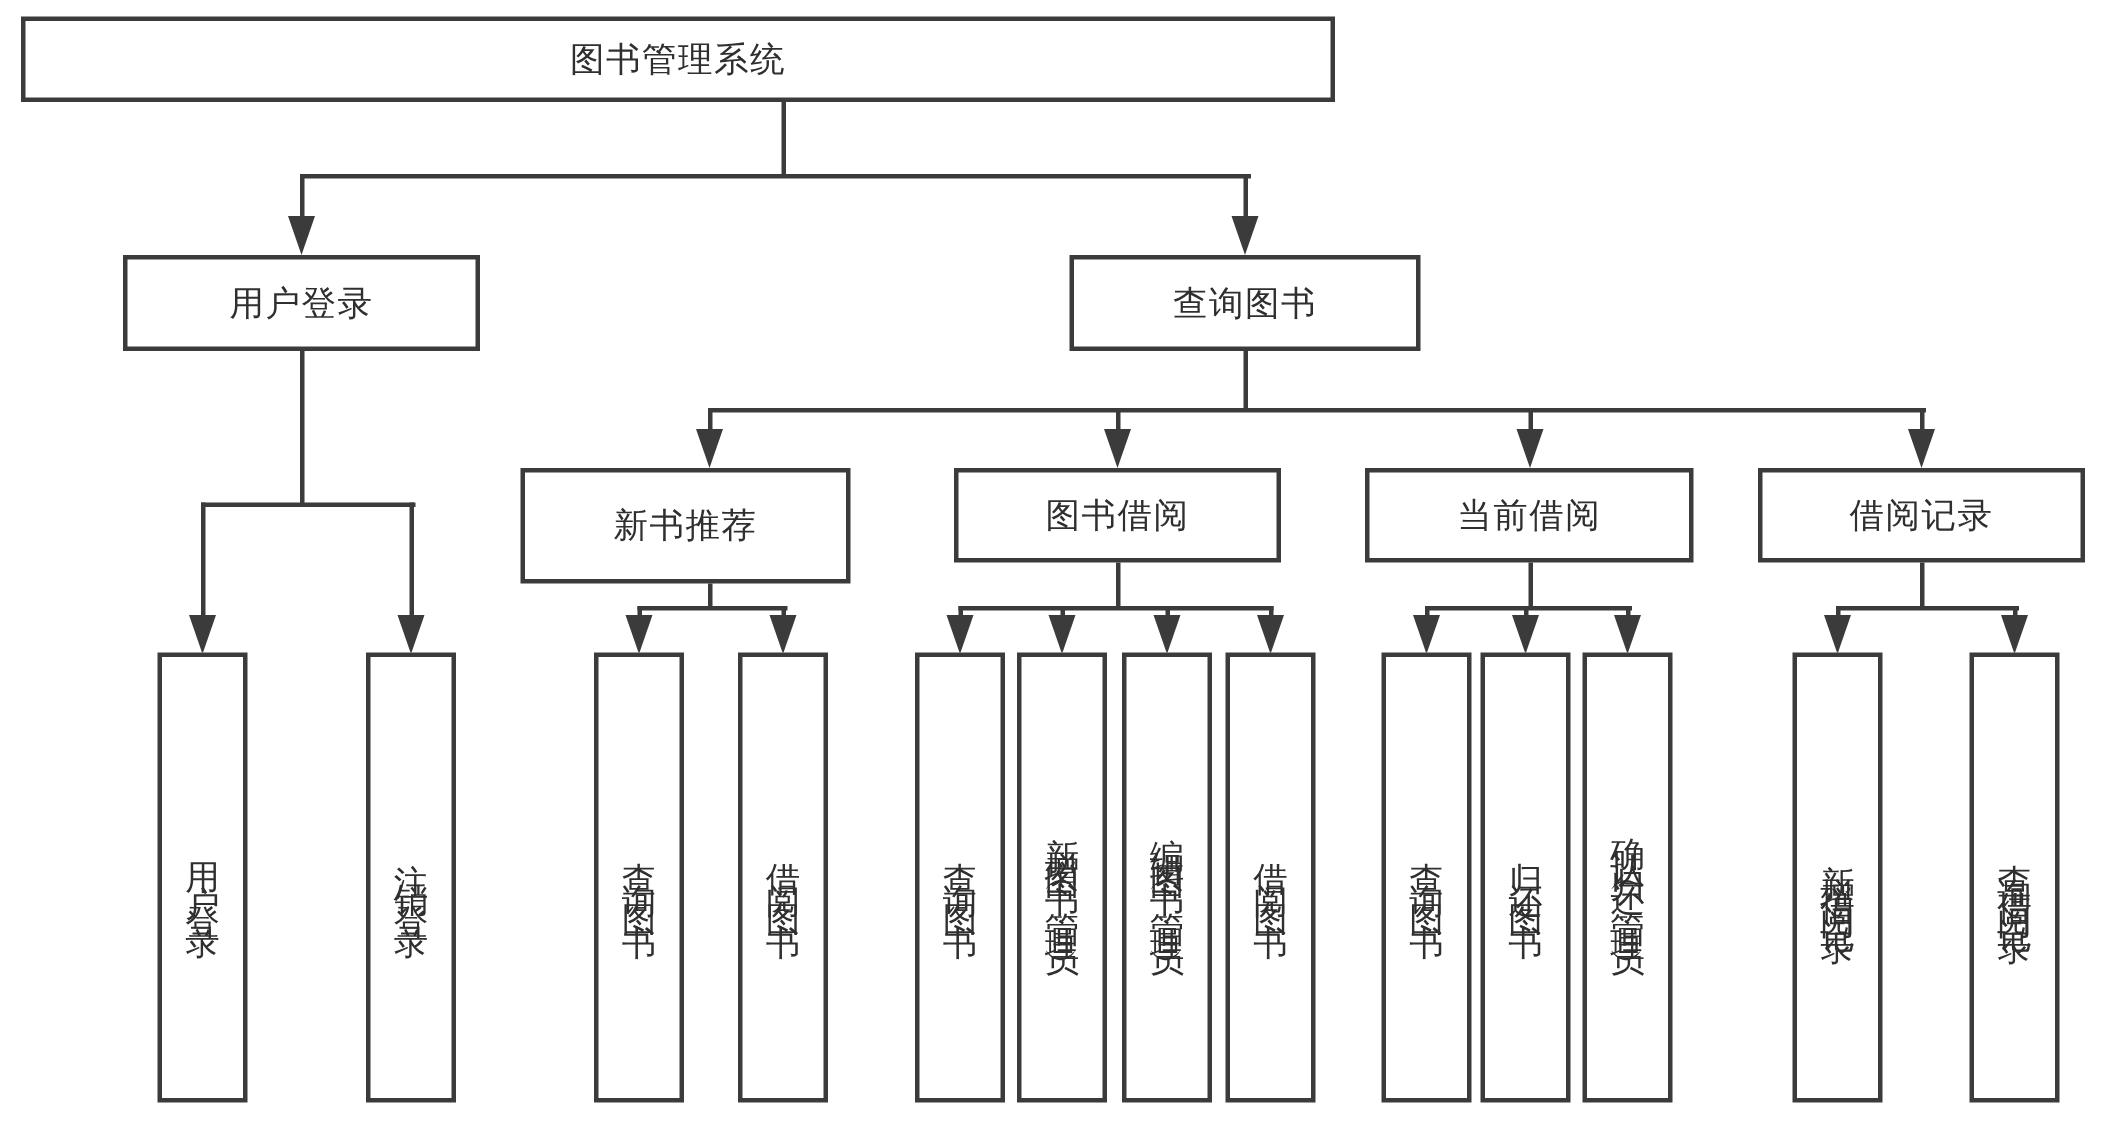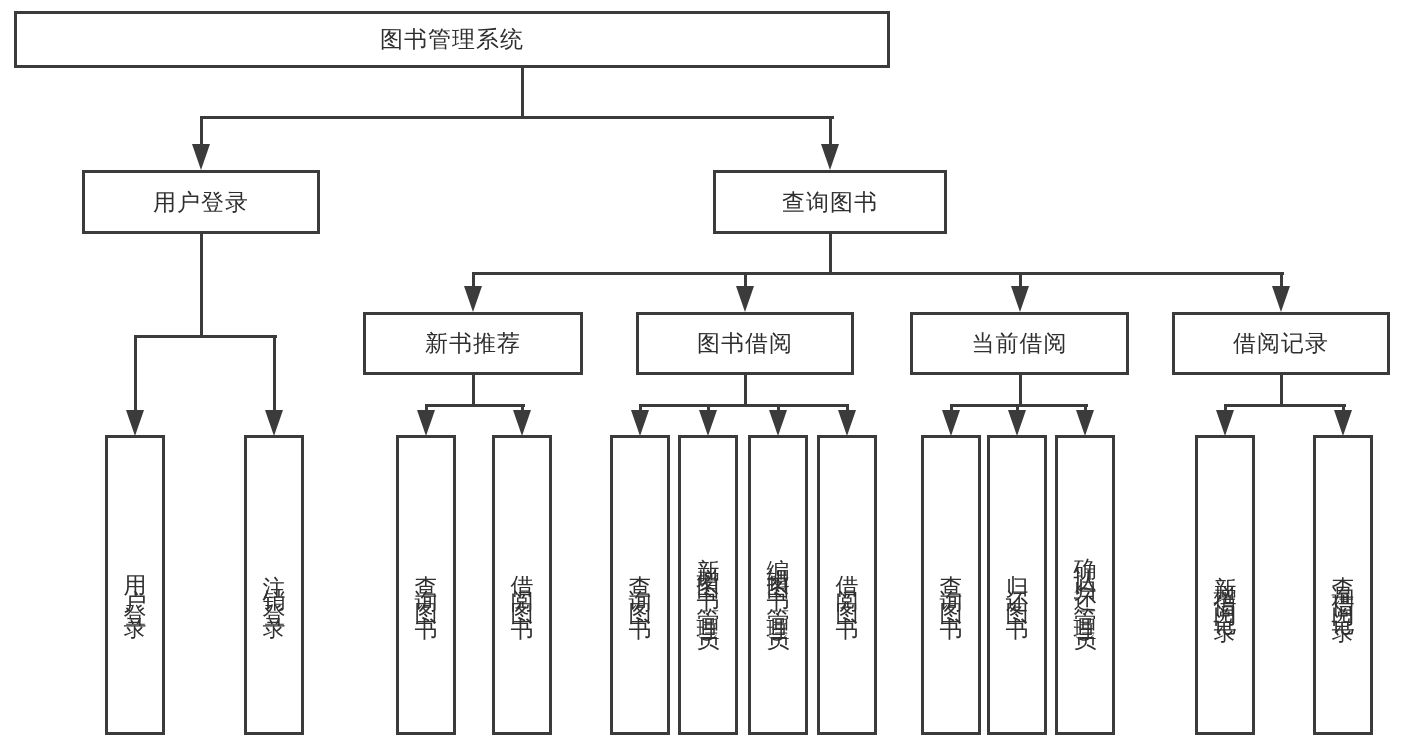--- a/index.html
+++ b/index.html
@@ -71,21 +71,21 @@
   <div class="hl" style="left:471.5px;top:271.5px;width:812px"></div>
   <div class="vl" style="left:471.5px;top:271.5px;height:18px"></div>
   <div class="ar" style="left:464px;top:286px"></div>
   <div class="vl" style="left:743.5px;top:271.5px;height:18px"></div>
   <div class="ar" style="left:736px;top:286px"></div>
   <div class="vl" style="left:1018.5px;top:271.5px;height:18px"></div>
   <div class="ar" style="left:1011px;top:286px"></div>
   <div class="vl" style="left:1279.5px;top:271.5px;height:18px"></div>
   <div class="ar" style="left:1272px;top:286px"></div>
 
-  <div class="node" style="left:363px;top:312px;width:220px;height:63px">新书推荐</div>
+  <div class="node" style="left:347px;top:312px;width:220px;height:77px">新书推荐</div>
   <div class="node" style="left:910px;top:312px;width:219px;height:63px">当前借阅</div>
   <div class="node" style="left:636px;top:312px;width:218px;height:63px">图书借阅</div>
   <div class="node" style="left:1172px;top:312px;width:218px;height:63px">借阅记录</div>
 
   <div class="vl" style="left:471.5px;top:373px;height:33px"></div>
   <div class="hl" style="left:424.5px;top:403.5px;width:100px"></div>
   <div class="vl" style="left:424.5px;top:403.5px;height:12px"></div>
   <div class="ar" style="left:417px;top:410px"></div>
   <div class="vl" style="left:520.5px;top:403.5px;height:12px"></div>
   <div class="ar" style="left:513px;top:410px"></div>

